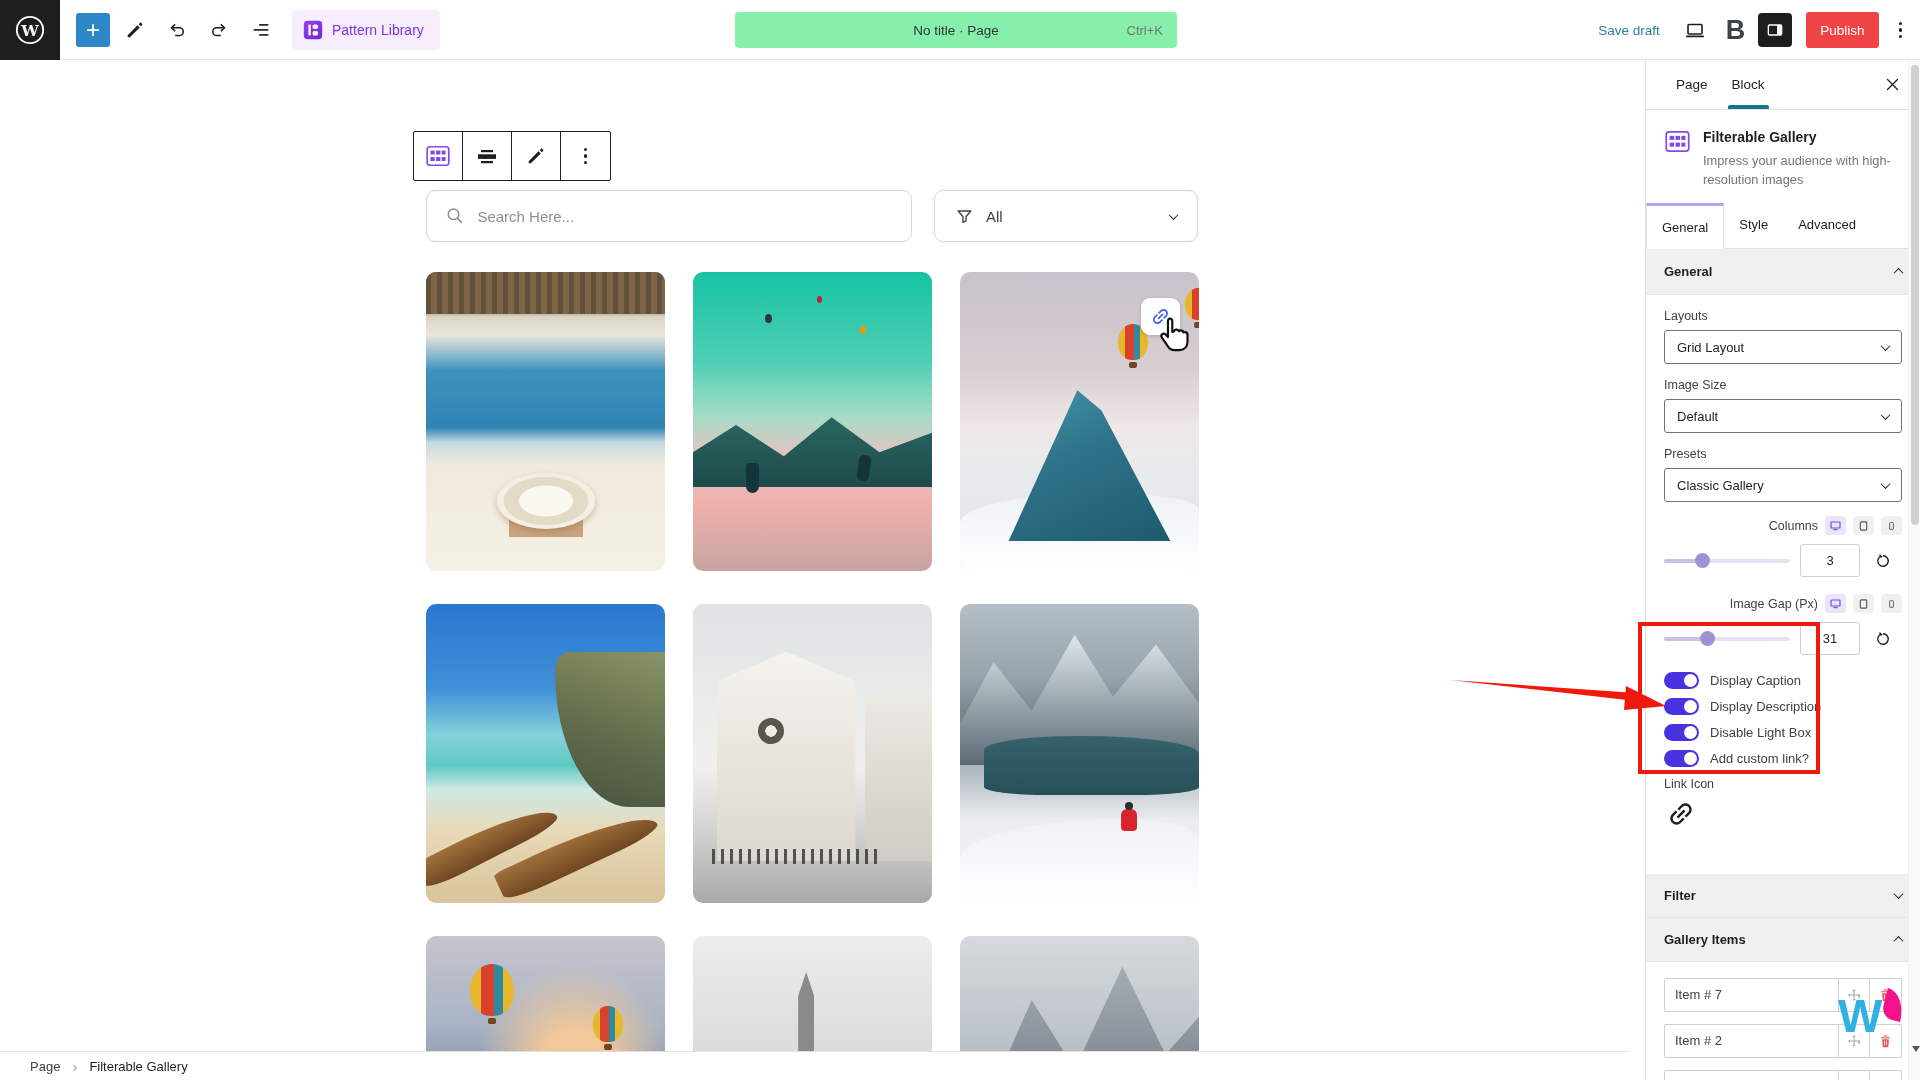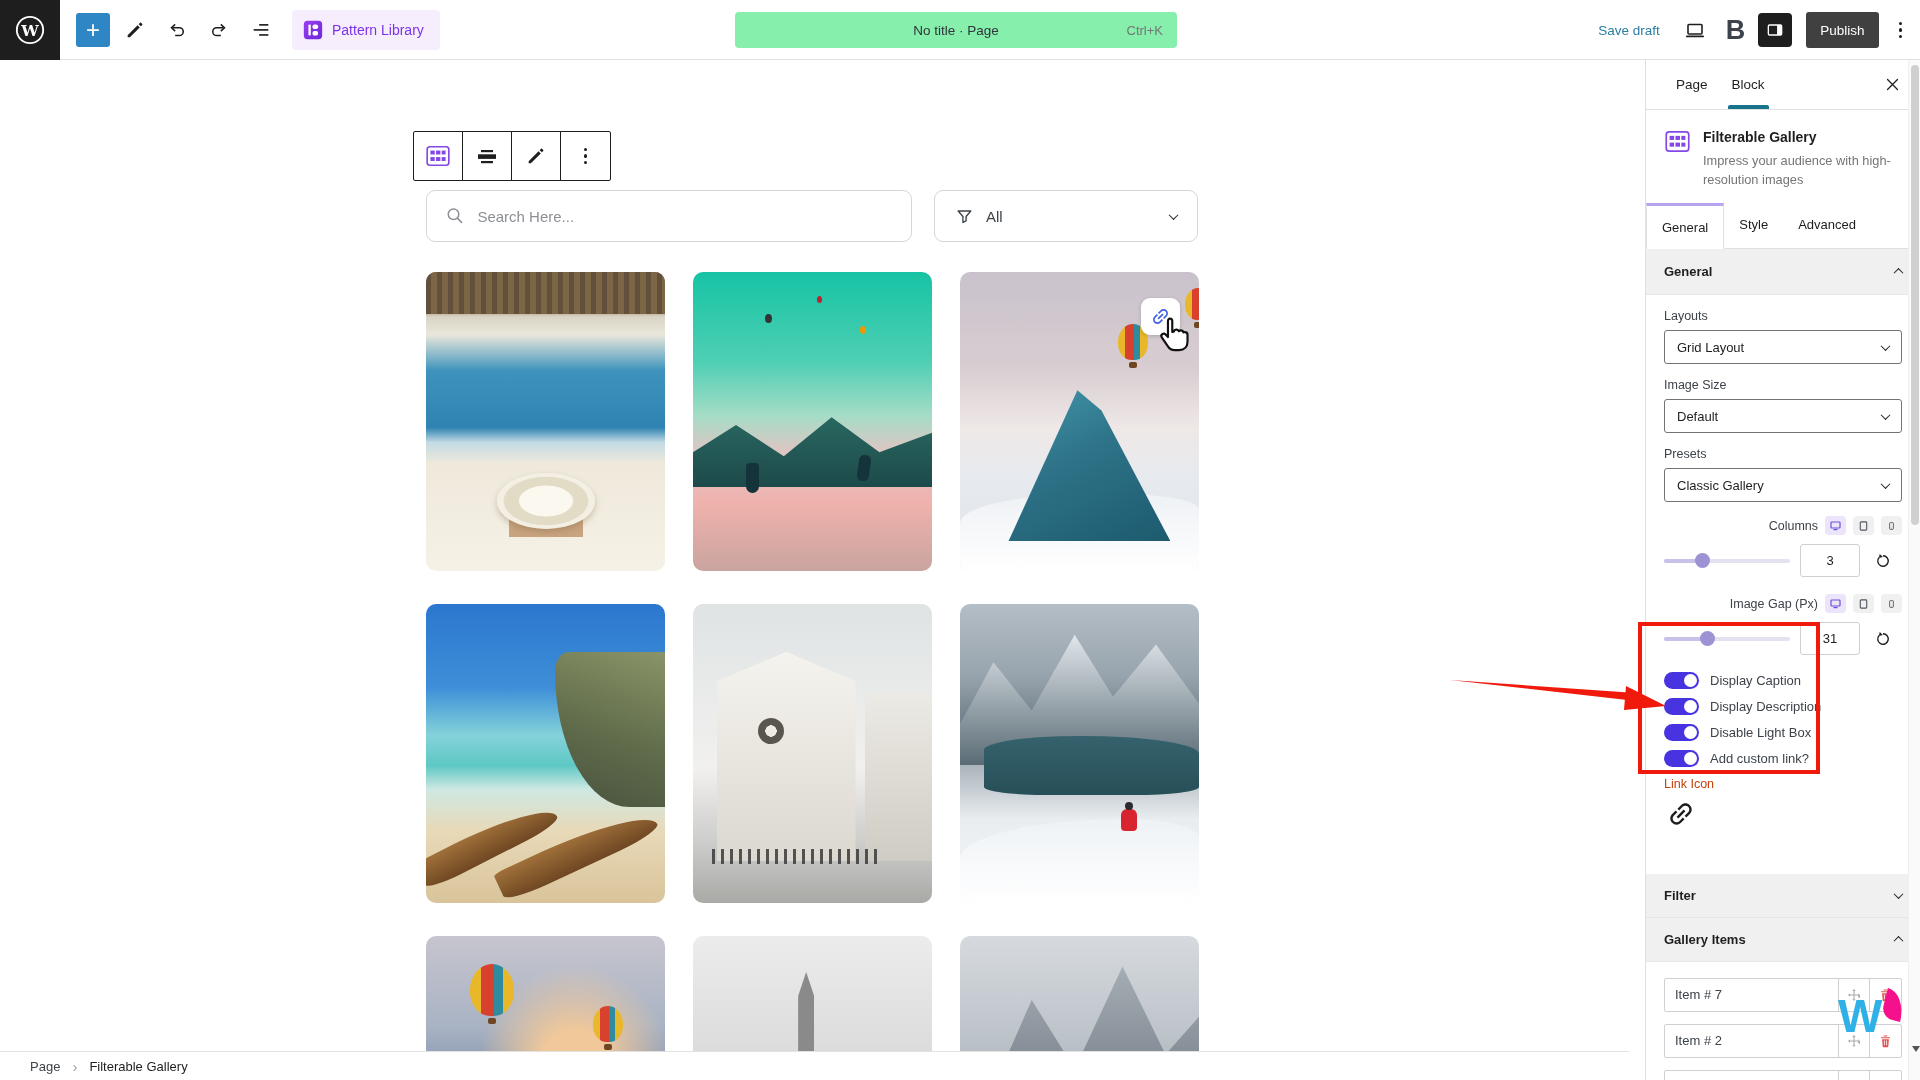--- a/index.html
+++ b/index.html
@@ -17,21 +17,21 @@
   .pattern-lib { margin-left:14px; height:40px; padding:0 16px 0 10px; border:none; border-radius:4px;
     background:#f6eefc; color:#7c33e8; font-size:14px; font-weight:500; display:flex; align-items:center; gap:8px; cursor:pointer; }
   .command-bar { position:absolute; left:735px; top:12px; width:442px; height:36px; background:#86efac; border-radius:4px;
     display:flex; align-items:center; justify-content:center; font-size:13.5px; color:#2f353a; cursor:pointer; }
   .command-shortcut { position:absolute; right:14px; color:#757575; font-size:13px; }
   .topbar-right { position:absolute; right:12px; top:0; height:60px; display:flex; align-items:center; gap:14px; }
   .save-draft { color:#2a7ea3; font-size:13.5px; background:none; border:none; cursor:pointer; padding:6px 4px; }
   .icon-btn { background:none; border:none; width:34px; height:34px; display:flex; align-items:center; justify-content:center; cursor:pointer; }
   .b-logo { font-size:27px; font-weight:800; color:#3c434a; letter-spacing:-1px; cursor:pointer; }
   .panel-toggle { width:34px; height:34px; background:#1e1e1e; border:none; border-radius:4px; display:flex; align-items:center; justify-content:center; cursor:pointer; }
-  .publish-btn { height:36px; padding:0 14px; background:#404040; color:#fff; border:none; border-radius:3px; font-size:13.5px; cursor:pointer; }
+  .publish-btn { height:36px; padding:0 14px; background:#ef4444; color:#fff; border:none; border-radius:3px; font-size:13.5px; cursor:pointer; }
   .kebab { display:flex; flex-direction:column; gap:3px; background:none; border:none; padding:8px 6px; cursor:pointer; }
   .kebab i { width:3.5px; height:3.5px; background:#1e1e1e; border-radius:50%; }
 
   
   .canvas { position:absolute; left:0; top:60px; width:1629px; height:1020px; background:#fff; overflow:hidden; }
   .block-toolbar { position:absolute; left:413px; top:71px; height:50px; display:flex; background:#fff;
     border:1px solid #1e1e1e; border-radius:2px; }
   .bt-btn { width:49px; height:48px; background:none; border:none; border-right:1px solid #1e1e1e;
     display:flex; align-items:center; justify-content:center; cursor:pointer; }
   .bt-btn:last-child { border-right:none; }
@@ -150,21 +150,21 @@
   .slider { position:relative; width:126px; height:4px; background:#e4e1f0; border-radius:2px; cursor:pointer; }
   .slider .fill { height:100%; background:#c9c1e8; border-radius:2px; }
   .slider .knob { position:absolute; top:-5.5px; width:15px; height:15px; border-radius:50%; background:#9d92d4; }
   .num-input { width:60px; height:33px; border:1px solid #cfcfd4; border-radius:3px; text-align:center; font-size:13px;
     color:#1e1e1e; font-family:inherit; }
   .reset-btn { background:none; border:none; cursor:pointer; display:flex; padding:2px; margin-left:2px; }
   .toggle-row { display:flex; align-items:center; gap:11px; margin-bottom:9px; }
   .toggle { width:35px; height:17px; border-radius:10px; background:#4733df; position:relative; cursor:pointer; flex:0 0 auto; }
   .toggle::after { content:""; position:absolute; right:2px; top:2px; width:13px; height:13px; border-radius:50%; background:#fff; }
   .toggle-row span { color:#3c434a; font-size:13px; }
-  .linkicon-label { font-size:12.5px; color:#c2410c; margin:10px 0 8px; }
+  .linkicon-label { font-size:12.5px; color:#404040; margin:10px 0 8px; }
   .linkicon-glyph { margin:0 0 42px 2px; }
   .items-wrap { padding:16px 18px 0; }
   .item-row { display:flex; border:1px solid #cfcfd4; border-radius:2px; margin-bottom:12px; height:34px; background:#fff; }
   .item-label { flex:1; padding:0 10px; line-height:32px; font-size:13px; color:#3c434a; border-right:1px solid #cfcfd4; }
   .item-cell { width:31px; display:flex; align-items:center; justify-content:center; cursor:pointer; }
   .item-cell.move { border-right:1px solid #cfcfd4; }
   .sb-scroll { position:absolute; right:0; top:0; width:12px; height:100%; background:#fafafa; border-left:1px solid #efefef; }
   .sb-scroll .thumb { position:absolute; top:5px; left:2px; width:8px; height:460px; background:#d0d0d3; border-radius:5px; }
   .sb-scroll .down { position:absolute; bottom:28px; left:2.5px; width:0; height:0; border-left:4px solid transparent;
     border-right:4px solid transparent; border-top:6px solid #555; }

